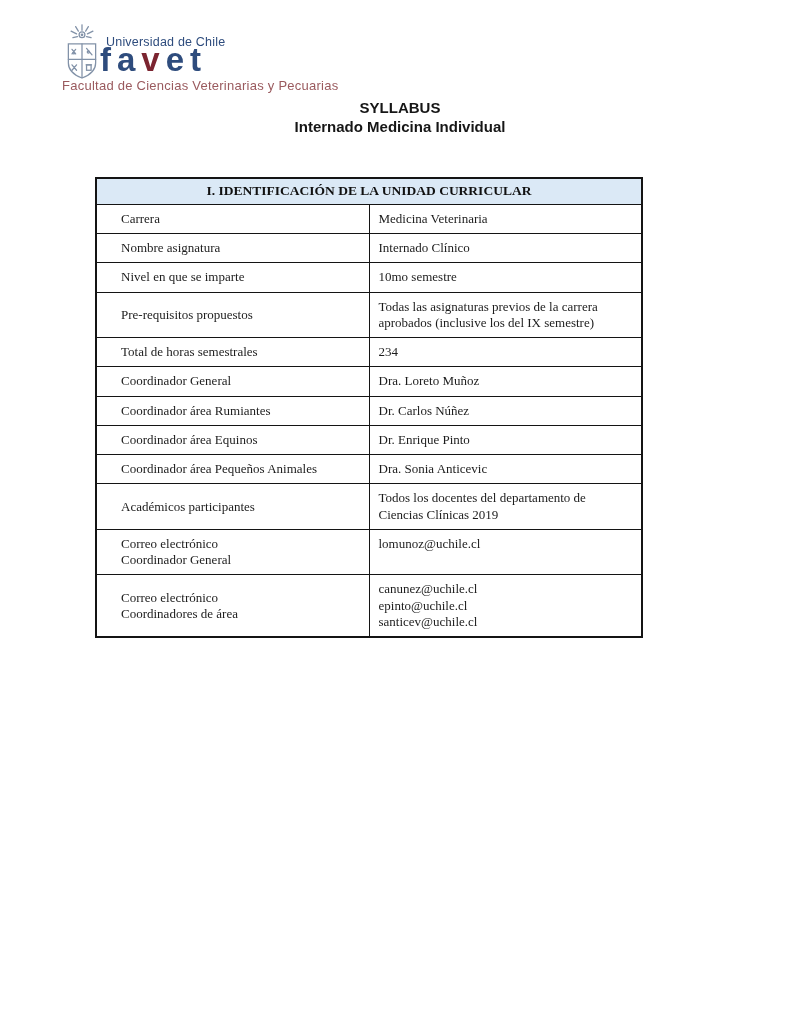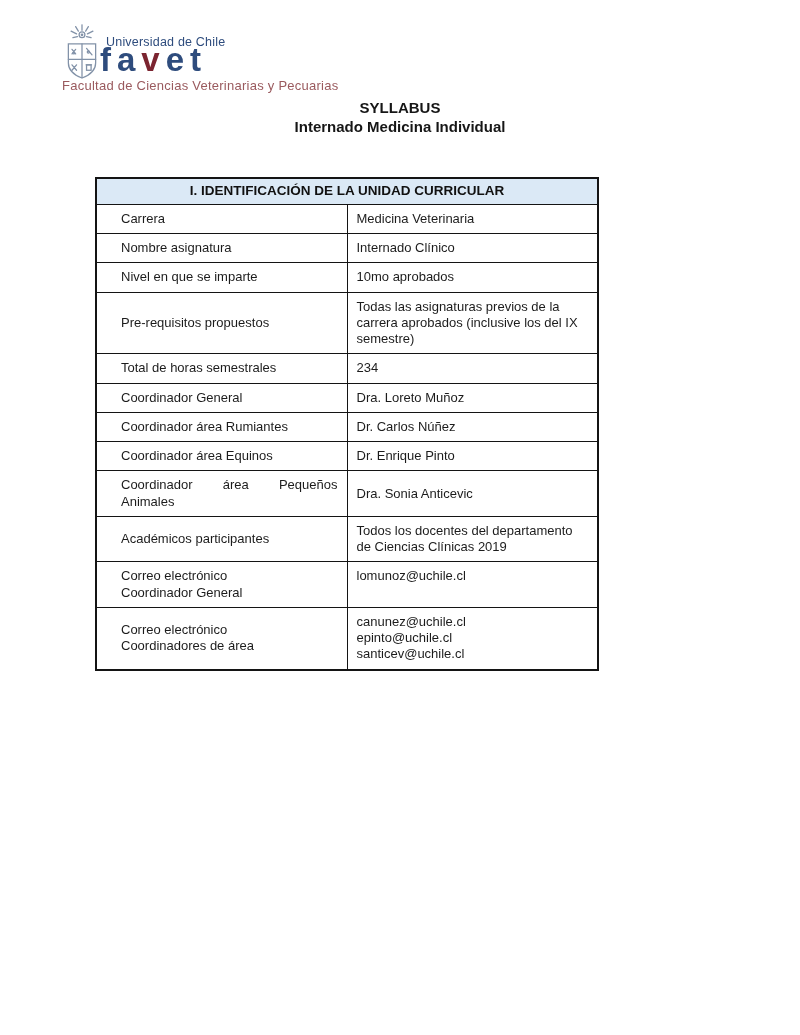--- a/index.html
+++ b/index.html
@@ -37,22 +37,22 @@
   
   .title {
     position: absolute; left: 0; top: 99px; width: 100%;
     text-align: center; font-weight: bold; font-size: 15px; line-height: 18.5px;
     color: #161616;
   }
 
   
   table.ident {
     position: absolute; left: 95px; top: 177px;
-    width: 504px; border-collapse: collapse; table-layout: fixed;
-    font-size: 13px; line-height: 1.25;
+    width: 548px; border-collapse: collapse; table-layout: fixed;
+    font-size: 13px; line-height: 1.25; font-family: Liberation Serif, serif;
   }
   table.ident th, table.ident td { border: 1.5px solid #141414; }
   table.ident { border: 2px solid #141414; }
   th.hdr {
     background: var(--header-bg, #dbe9f6);
     font-weight: bold; font-size: 13.5px; text-align: center;
     padding: 4px 6px; color: #111;
   }
   td { padding: 6px 9px; vertical-align: middle; white-space: pre-line; }
   td.label { width: 174px; text-align: justify; padding-left: 24px; }
@@ -109,21 +109,21 @@
         <tr data-row="0">
           <td class="label">Carrera</td>
           <td class="value">Medicina Veterinaria</td>
         </tr>
         <tr data-row="1">
           <td class="label">Nombre asignatura</td>
           <td class="value">Internado Clínico</td>
         </tr>
         <tr data-row="2">
           <td class="label">Nivel en que se imparte</td>
-          <td class="value">10mo aprobados</td>
+          <td class="value">10mo semestre</td>
         </tr>
         <tr data-row="3">
           <td class="label">Pre-requisitos propuestos</td>
           <td class="value">Todas las asignaturas previos de la carrera aprobados (inclusive los del IX semestre)</td>
         </tr>
         <tr data-row="4">
           <td class="label">Total de horas semestrales</td>
           <td class="value">234</td>
         </tr>
         <tr data-row="6">

